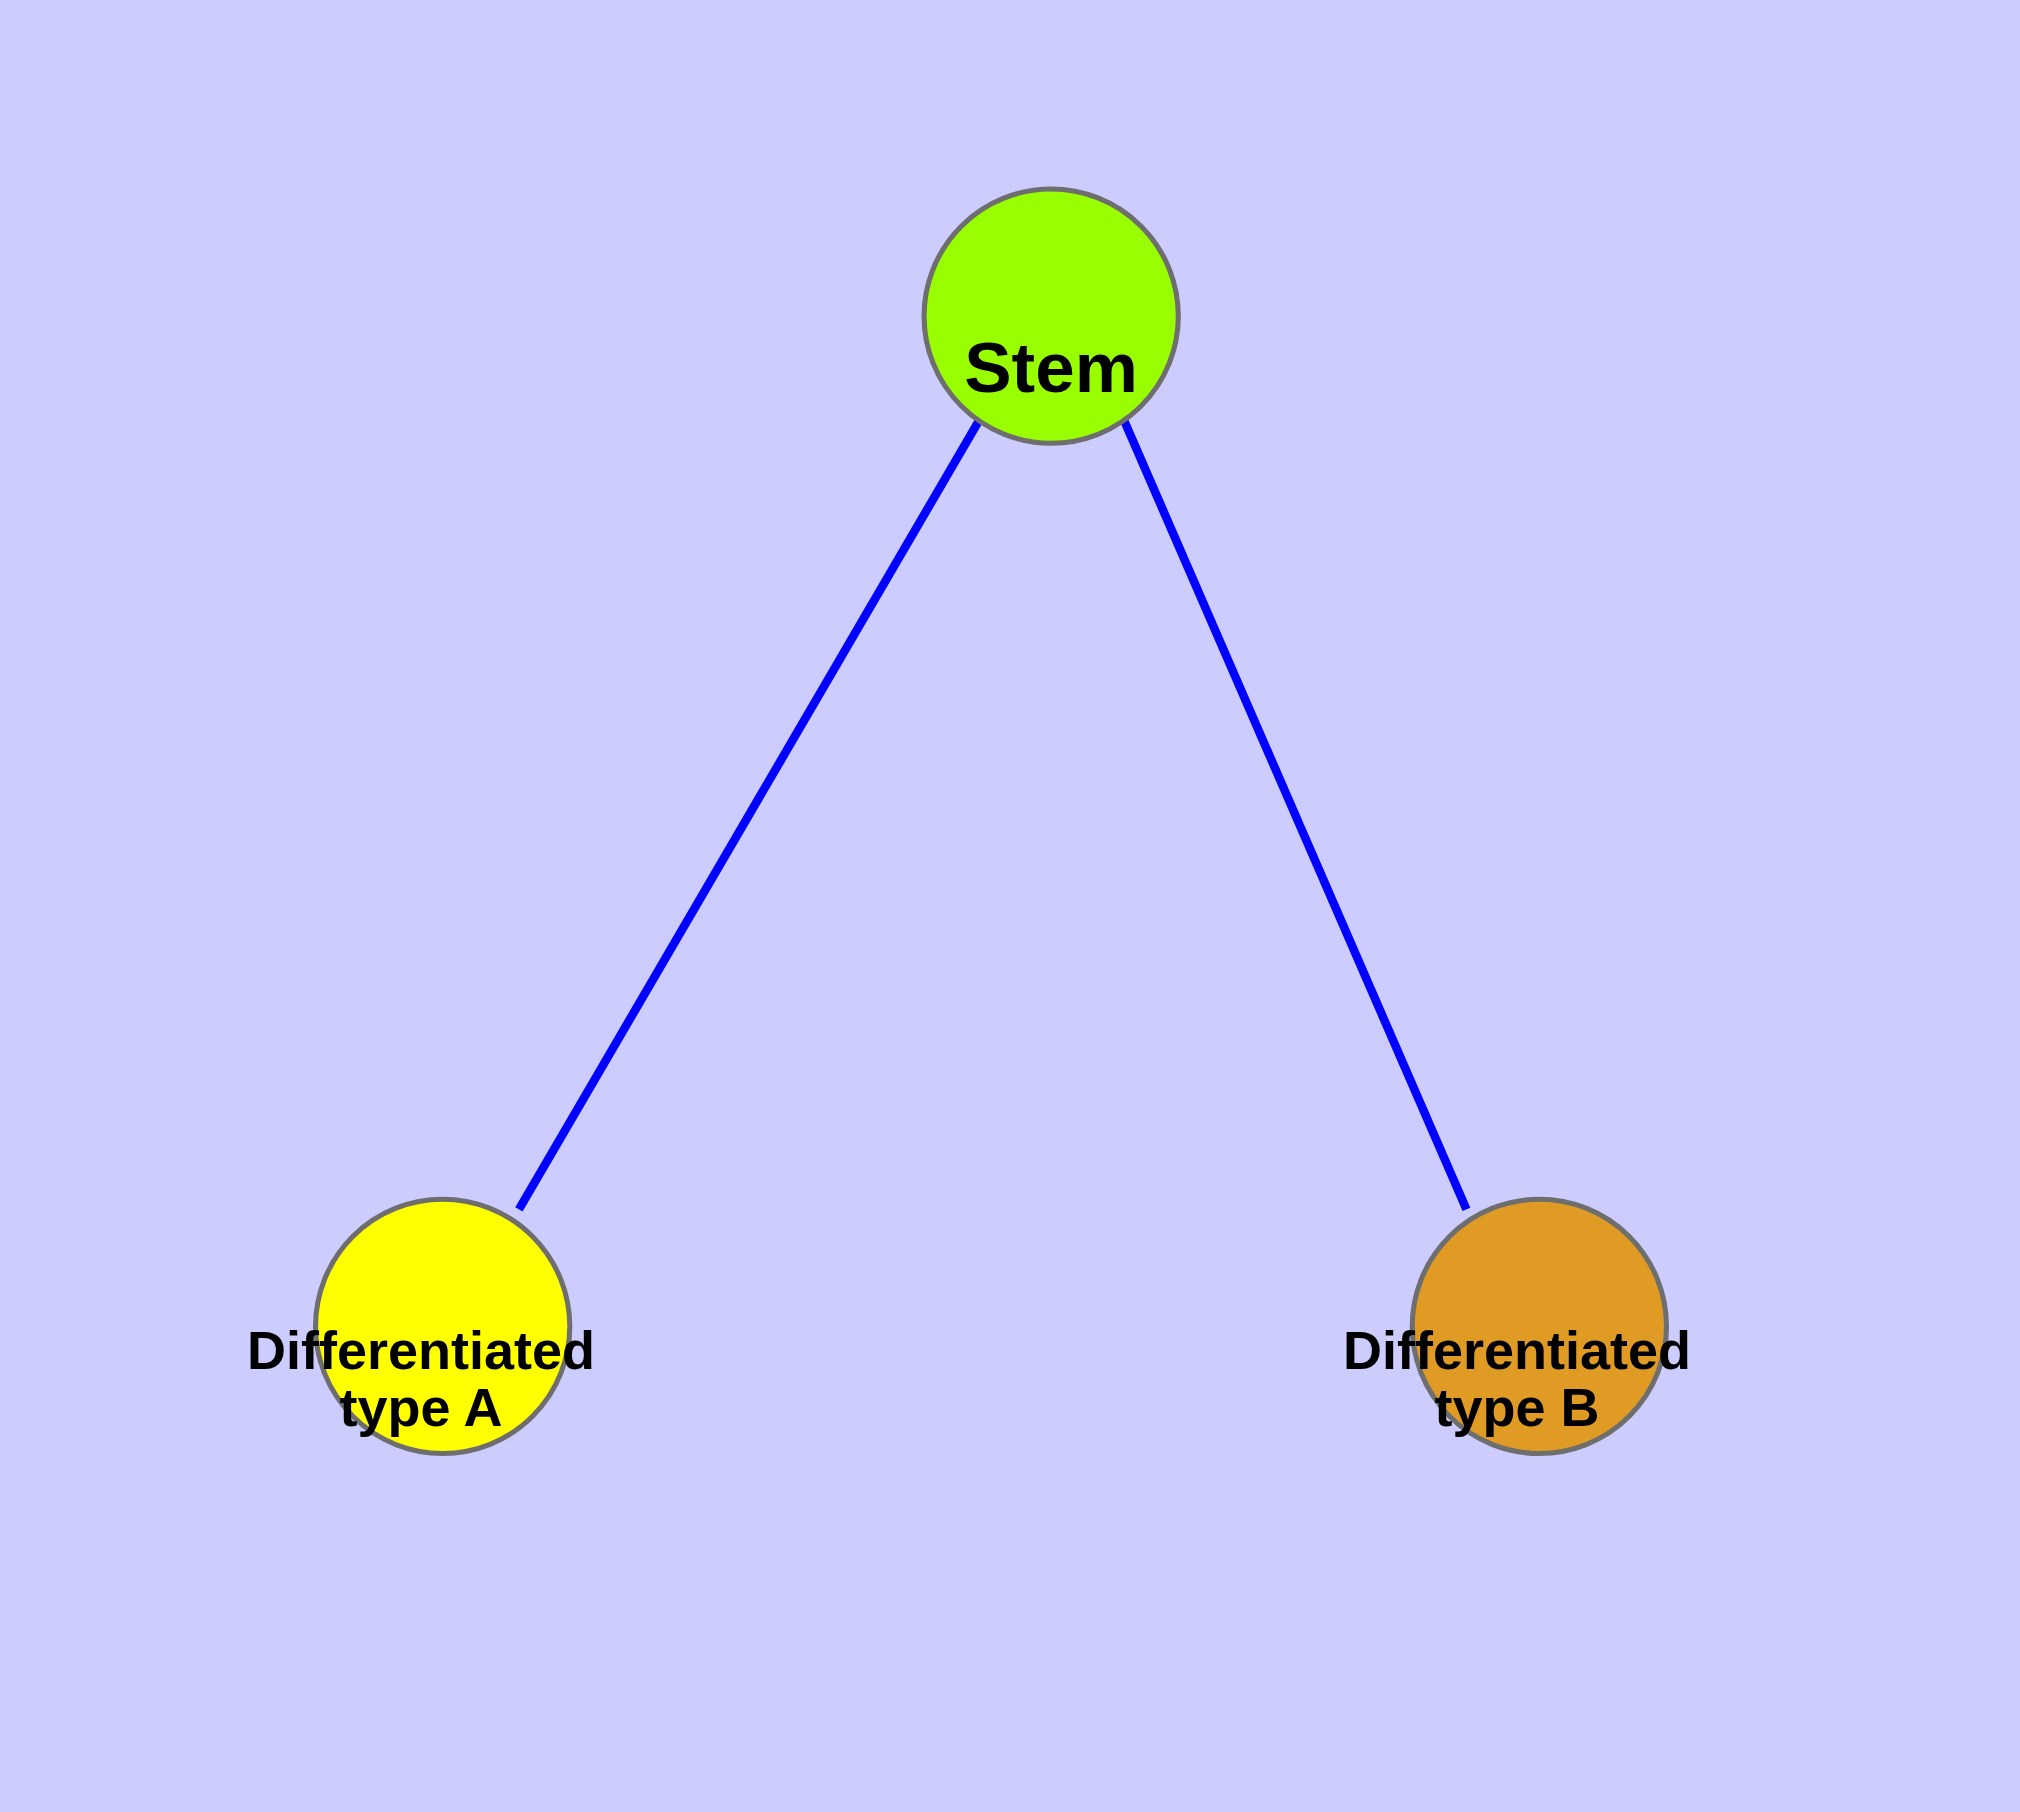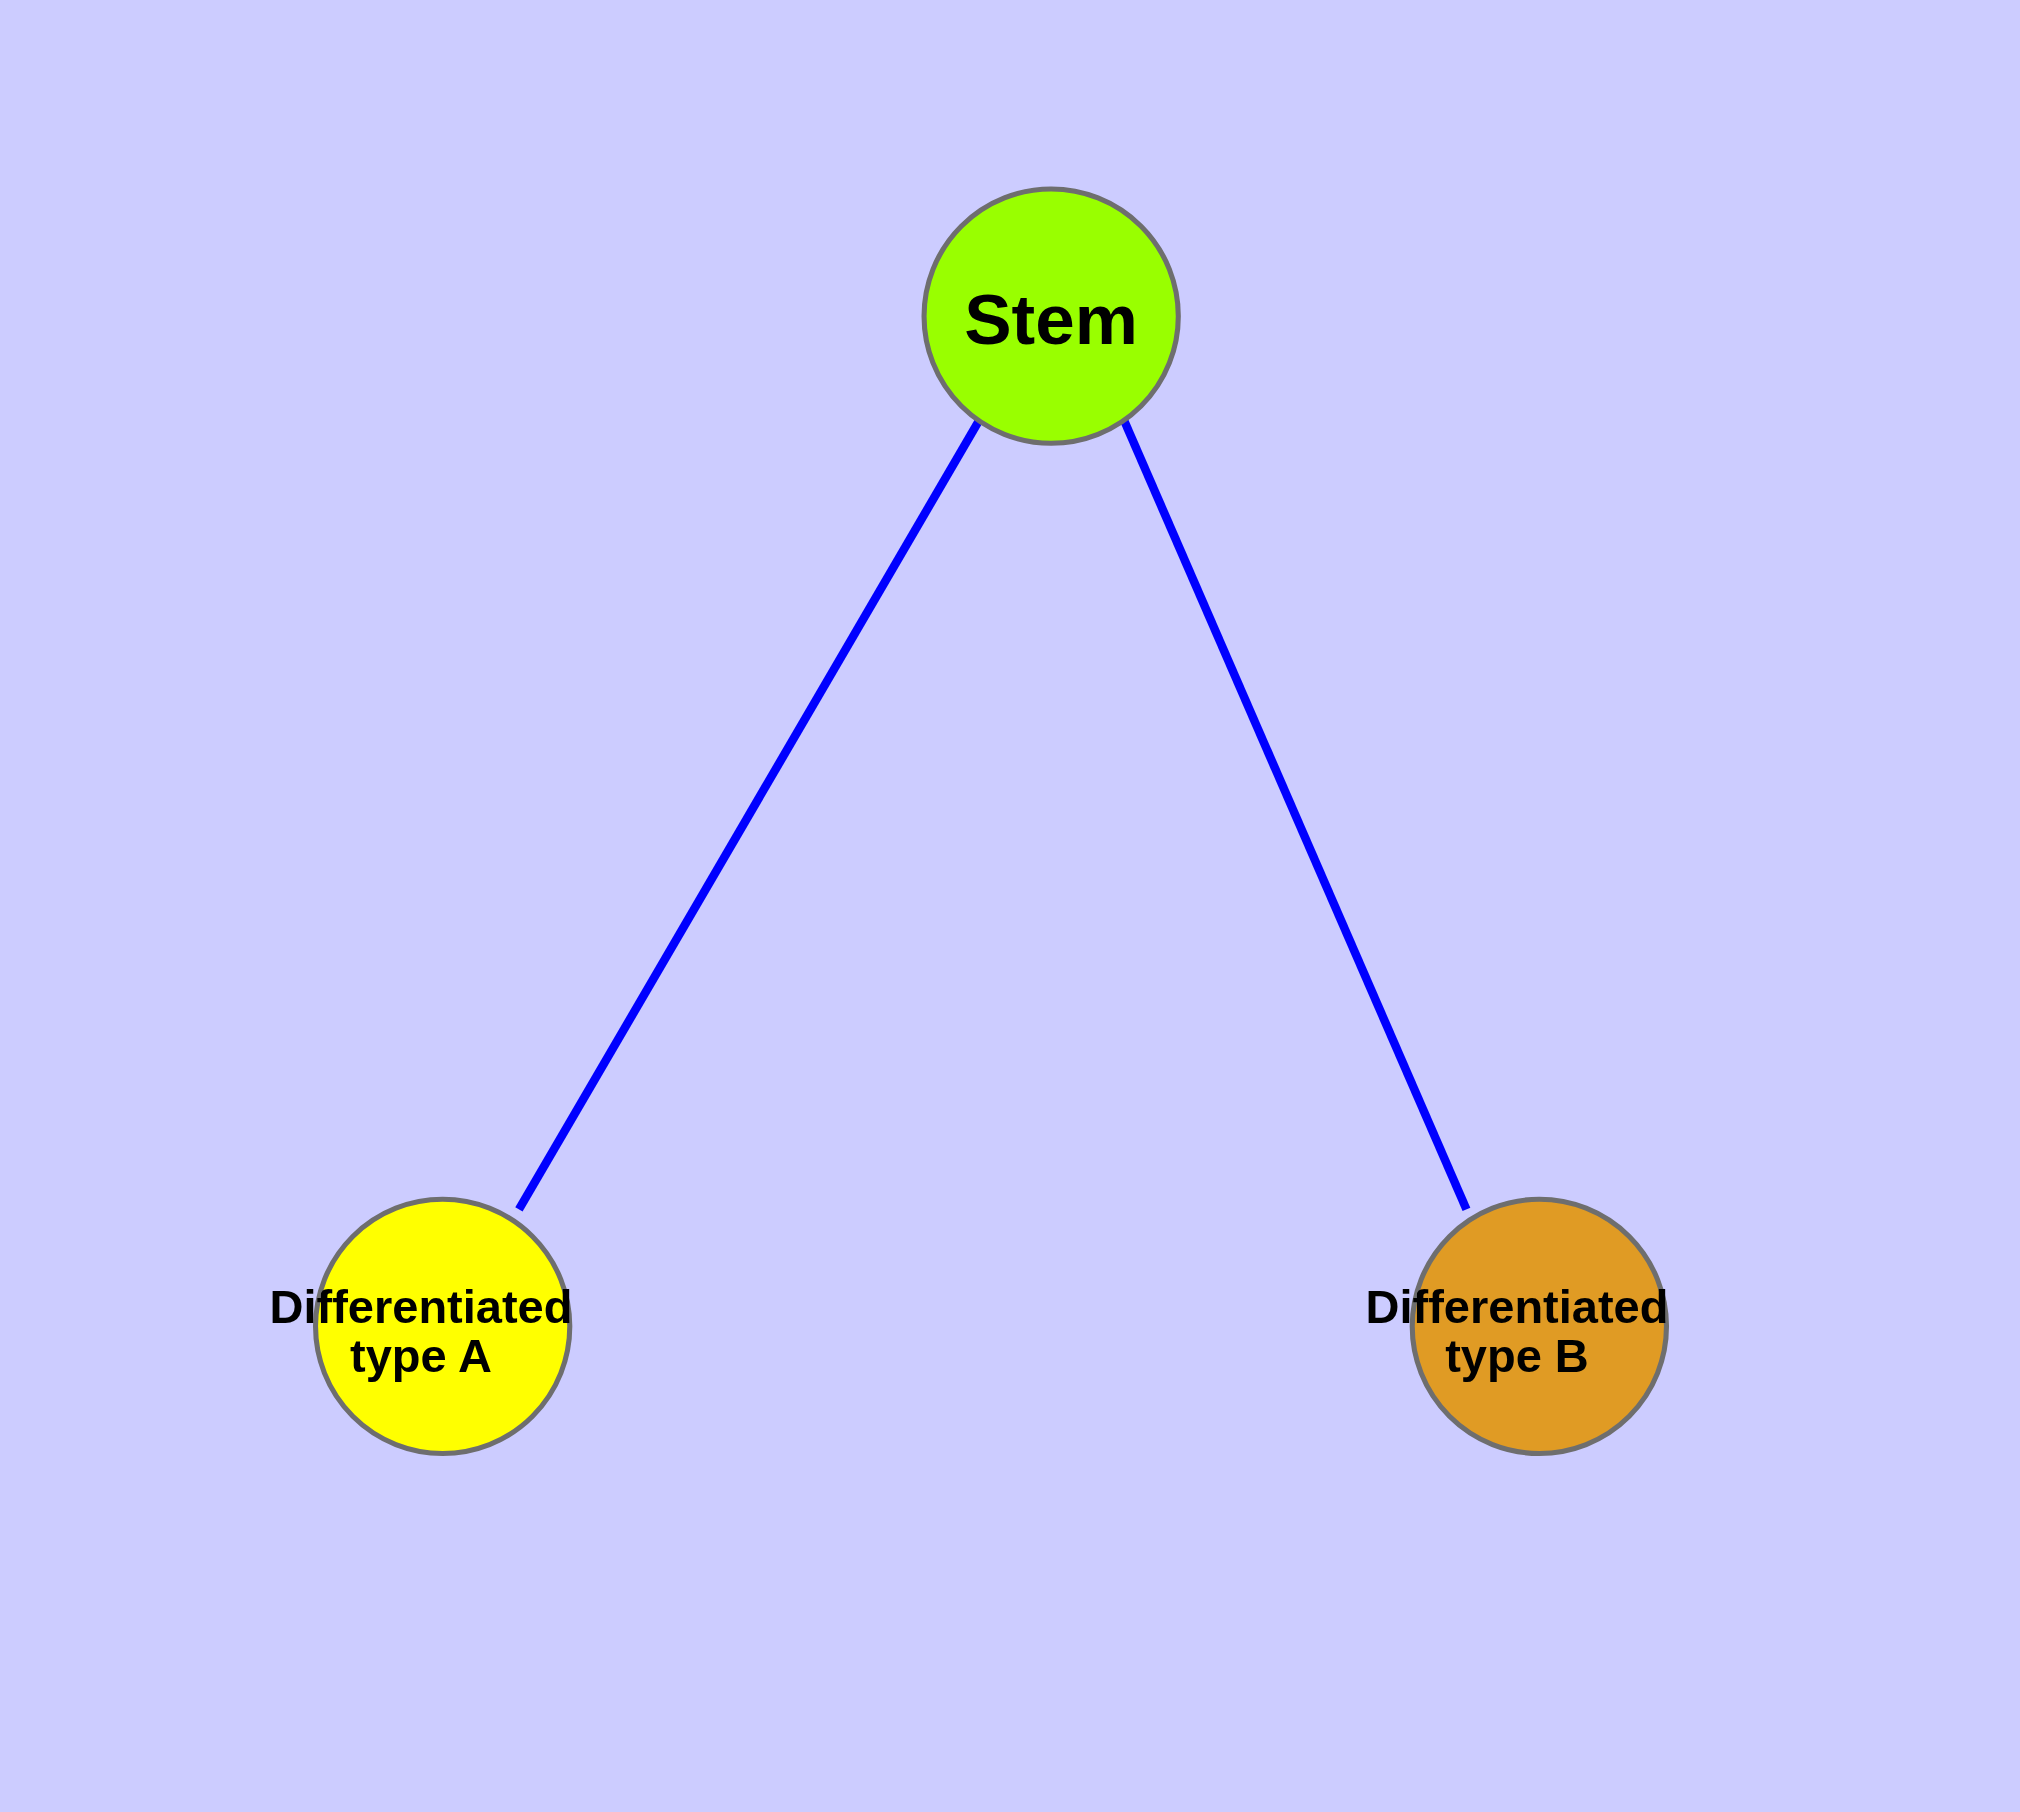--- a/index.html
+++ b/index.html
@@ -27,26 +27,27 @@
   .node-label {
     position: absolute;
     color: #000000;
     font-family: "Liberation Sans", sans-serif;
     font-weight: bold;
     text-align: center;
     white-space: pre;
     line-height: 1.05;
     pointer-events: none;
     transform: translate(-50%, -50%);
+    margin-top: 48px;
   }
   .node-label.single {
     font-size: 71px;
   }
   .node-label.double {
-    font-size: 47px;
+    font-size: 54px;
   }
 </style>
 </head>
 <body>
 
 <div id="canvas" style="background: rgb(204, 204, 255);">
 
   <svg id="graph-svg" viewBox="0 0 2384 2138">
     <g>
       <line class="graph-edge" x1="1155" y1="496" x2="612" y2="1427" stroke="#0000ff" stroke-width="10" stroke-linecap="butt"></line>

